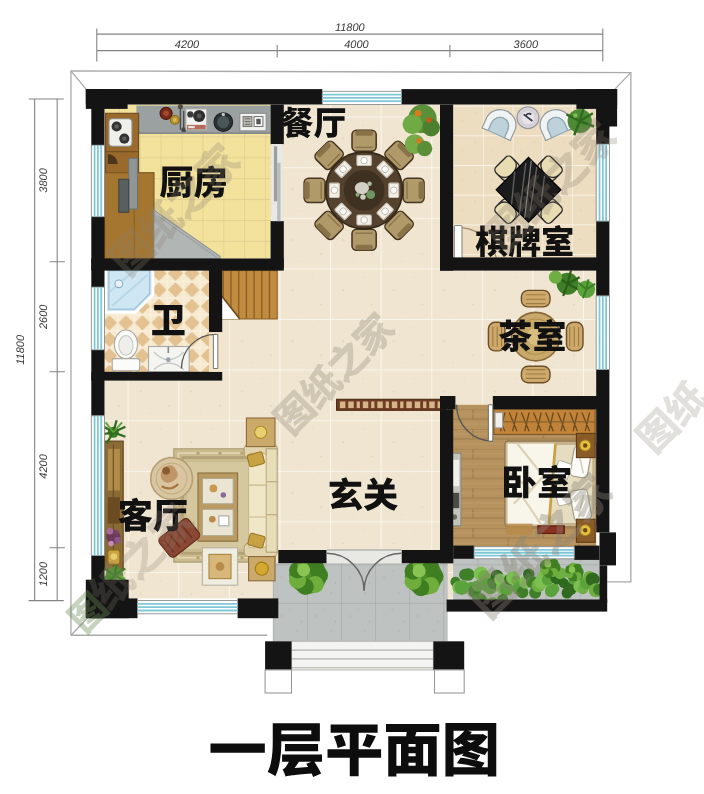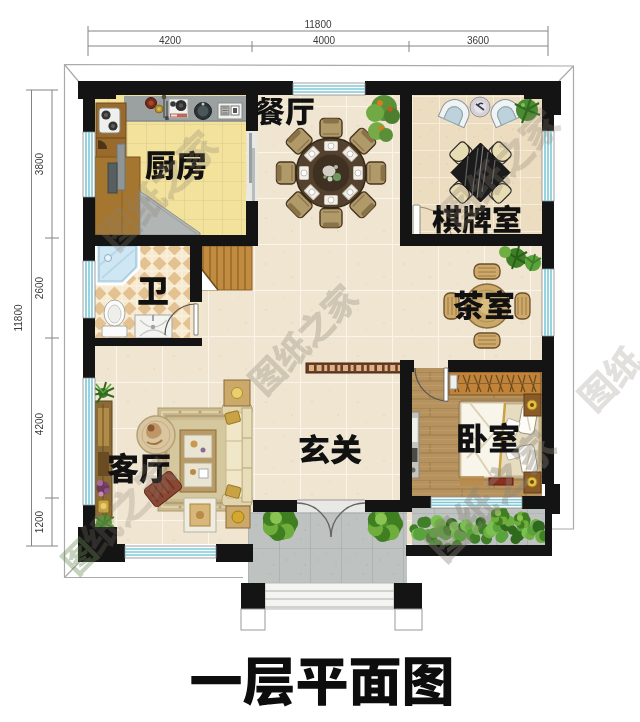--- a/index.html
+++ b/index.html
@@ -1,17 +1,17 @@
 <!DOCTYPE html>
 <html><head>
 <meta charset="utf-8">
 <style>
 html,body{margin:0;padding:0;background:#fff;}
 #page{position:relative;width:640px;height:722px;background:#ffffff;overflow:hidden;
-font-family:"Liberation Sans", sans-serif;}
+font-family:"Liberation Sans", sans-serif;font-style:italic;}
 </style>
 </head>
 <body>
 
 <div id="page">
 <svg width="640" height="722" viewBox="0 0 640 722" xmlns="http://www.w3.org/2000/svg">
 <defs>
 <path id="g9910" d="M0.138 -0.556 0.173 -0.531C0.13 -0.509 0.085 -0.491 0.039 -0.479C0.062 -0.458 0.093 -0.418 0.108 -0.392C0.262 -0.443 0.412 -0.535 0.485 -0.677L0.406 -0.719L0.385 -0.714H0.337V-0.737H0.494V-0.82H0.337V-0.855H0.216V-0.723L0.157 -0.734C0.128 -0.694 0.08 -0.65 0.015 -0.617C0.038 -0.602 0.072 -0.566 0.088 -0.542C0.135 -0.572 0.174 -0.604 0.207 -0.639H0.322C0.304 -0.619 0.281 -0.599 0.257 -0.581C0.241 -0.593 0.224 -0.604 0.21 -0.612ZM0.753 -0.724C0.739 -0.706 0.723 -0.689 0.704 -0.673C0.666 -0.692 0.627 -0.709 0.592 -0.724ZM0.209 0.089C0.235 0.079 0.277 0.074 0.533 0.052C0.535 0.033 0.539 0.001 0.546 -0.026C0.649 0.012 0.759 0.061 0.819 0.099L0.895 0.012C0.874 0 0.848 -0.013 0.82 -0.026C0.852 -0.048 0.886 -0.073 0.919 -0.098L0.82 -0.16L0.792 -0.131V-0.293C0.829 -0.283 0.867 -0.274 0.905 -0.267C0.922 -0.299 0.957 -0.35 0.984 -0.376C0.828 -0.395 0.672 -0.438 0.574 -0.5L0.588 -0.513L0.605 -0.483C0.645 -0.498 0.682 -0.516 0.717 -0.537C0.771 -0.504 0.82 -0.471 0.852 -0.443L0.94 -0.532C0.908 -0.558 0.863 -0.587 0.813 -0.615C0.86 -0.663 0.896 -0.722 0.92 -0.792L0.841 -0.824L0.819 -0.82H0.52V-0.724H0.585L0.507 -0.648C0.536 -0.635 0.566 -0.621 0.597 -0.605C0.577 -0.596 0.556 -0.588 0.535 -0.582C0.545 -0.572 0.555 -0.559 0.566 -0.545L0.495 -0.582C0.395 -0.475 0.203 -0.395 0.029 -0.352C0.058 -0.323 0.089 -0.28 0.105 -0.248C0.142 -0.259 0.179 -0.272 0.215 -0.286V-0.081C0.215 -0.037 0.188 -0.018 0.166 -0.008C0.183 0.012 0.203 0.061 0.209 0.089ZM0.744 -0.086 0.722 -0.067 0.672 -0.086ZM0.655 -0.184V-0.158H0.355V-0.184ZM0.655 -0.244H0.355V-0.267H0.655ZM0.421 -0.377 0.44 -0.339H0.336C0.392 -0.367 0.446 -0.399 0.495 -0.434C0.544 -0.397 0.601 -0.365 0.662 -0.339H0.574C0.564 -0.359 0.551 -0.382 0.54 -0.4ZM0.459 -0.056 0.492 -0.045 0.355 -0.035V-0.086H0.486Z"></path>
 <path id="g5385" d="M0.11 -0.806V-0.405C0.11 -0.27 0.104 -0.102 0.018 0.008C0.051 0.025 0.114 0.074 0.138 0.101C0.24 -0.026 0.256 -0.247 0.256 -0.405V-0.667H0.957V-0.806ZM0.288 -0.566V-0.429H0.563V-0.08C0.563 -0.064 0.556 -0.06 0.536 -0.06C0.515 -0.059 0.436 -0.06 0.379 -0.063C0.4 -0.022 0.423 0.042 0.43 0.085C0.521 0.086 0.593 0.083 0.646 0.062C0.7 0.04 0.716 0.001 0.716 -0.076V-0.429H0.941V-0.566Z"></path>
 <path id="g53a8" d="M0.249 -0.663V-0.547H0.614V-0.663ZM0.379 -0.416H0.467V-0.346H0.379ZM0.262 -0.22C0.276 -0.169 0.288 -0.103 0.29 -0.062L0.408 -0.09C0.405 -0.13 0.39 -0.194 0.373 -0.243ZM0.766 -0.681V-0.535H0.618V-0.406H0.766V-0.21C0.753 -0.262 0.728 -0.329 0.704 -0.382L0.599 -0.346V-0.511H0.255V-0.251H0.599V-0.332C0.624 -0.267 0.647 -0.189 0.654 -0.138L0.766 -0.18V-0.051C0.766 -0.038 0.761 -0.033 0.747 -0.033C0.733 -0.033 0.689 -0.033 0.652 -0.035C0.669 0.002 0.687 0.059 0.692 0.096C0.764 0.096 0.816 0.092 0.856 0.071C0.895 0.05 0.906 0.016 0.906 -0.049V-0.406H0.961V-0.535H0.906V-0.681ZM0.473 -0.248C0.462 -0.193 0.44 -0.121 0.418 -0.067L0.209 -0.048L0.229 0.079C0.34 0.066 0.489 0.049 0.628 0.031L0.624 -0.087L0.545 -0.079C0.562 -0.122 0.581 -0.172 0.599 -0.22ZM0.084 -0.827V-0.509C0.084 -0.352 0.08 -0.124 0.017 0.029C0.052 0.041 0.115 0.074 0.142 0.095C0.211 -0.072 0.222 -0.337 0.222 -0.51V-0.701H0.956V-0.827Z"></path>

